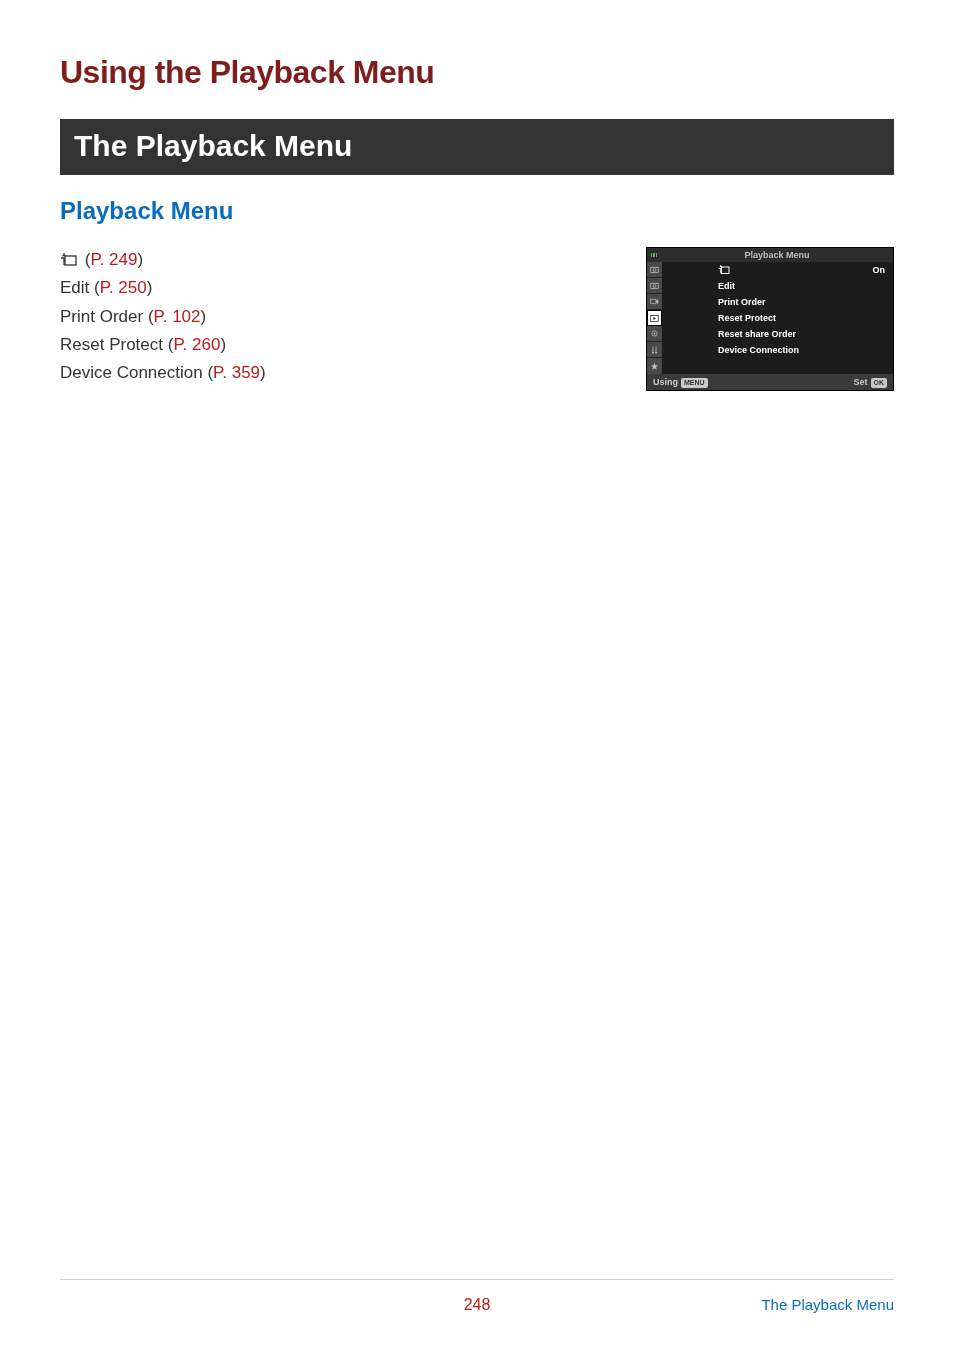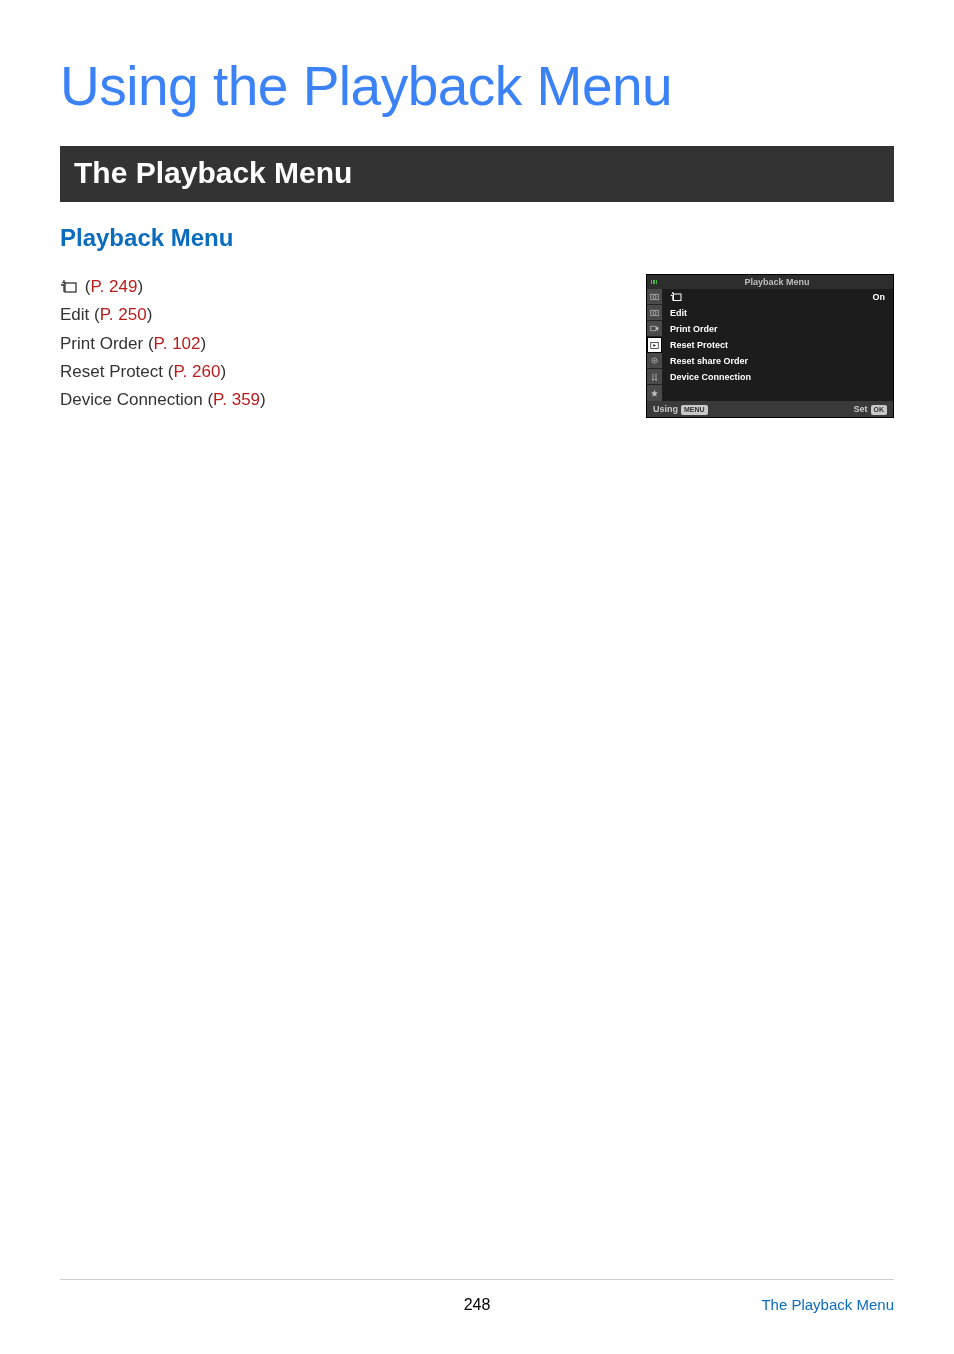--- a/index.html
+++ b/index.html
@@ -11,23 +11,23 @@
     color: #222;
     position: relative;
   }
   .page {
     padding: 54px 60px 0 60px;
     width: 100%;
     height: 100%;
     position: relative;
   }
   h1.title {
-    color: #3b82f6;
-    font-size: 55px;
-    font-weight: 400;
+    color: #7f1d1d;
+    font-size: 32px;
+    font-weight: 700;
     letter-spacing: -0.5px;
     margin-bottom: 28px;
   }
   .section-bar {
     background: #333333;
     color: #ffffff;
     font-size: 30px;
     font-weight: 700;
     padding: 10px 14px 12px 14px;
     margin-bottom: 22px;
@@ -105,20 +105,21 @@
     font-size:8px;
   }
   .side-tabs .tab.active {
     background:#ffffff; color:#222;
     border:1px solid #000;
   }
   .side-tabs .tab svg { display:block; }
   .panel-content {
     flex:1;
     background:#1c1c1c;
+    padding-left:48px;
   }
   .panel-row {
     display:flex;
     justify-content:space-between;
     align-items:center;
     padding: 2px 8px 2px 8px;
     height:16px;
     color:#fff;
     font-weight:700;
     font-size:9px;
@@ -141,21 +142,21 @@
 
   .footer {
     position:absolute;
     left:60px; right:60px; bottom:40px;
     border-top:1px solid #cfcfcf;
     padding-top:16px;
     display:flex;
     justify-content:center;
     font-size:16px;
   }
-  .footer .page-num { color:#000000; }
+  .footer .page-num { color:#b91c1c; }
   .footer .footer-link {
     position:absolute; right:0; color:#0a6cbf; font-size:15px;
   }
 </style>
 </head>
 <body>
 
 <div class="page">
 
   <h1 class="title">Using the Playback Menu</h1>

